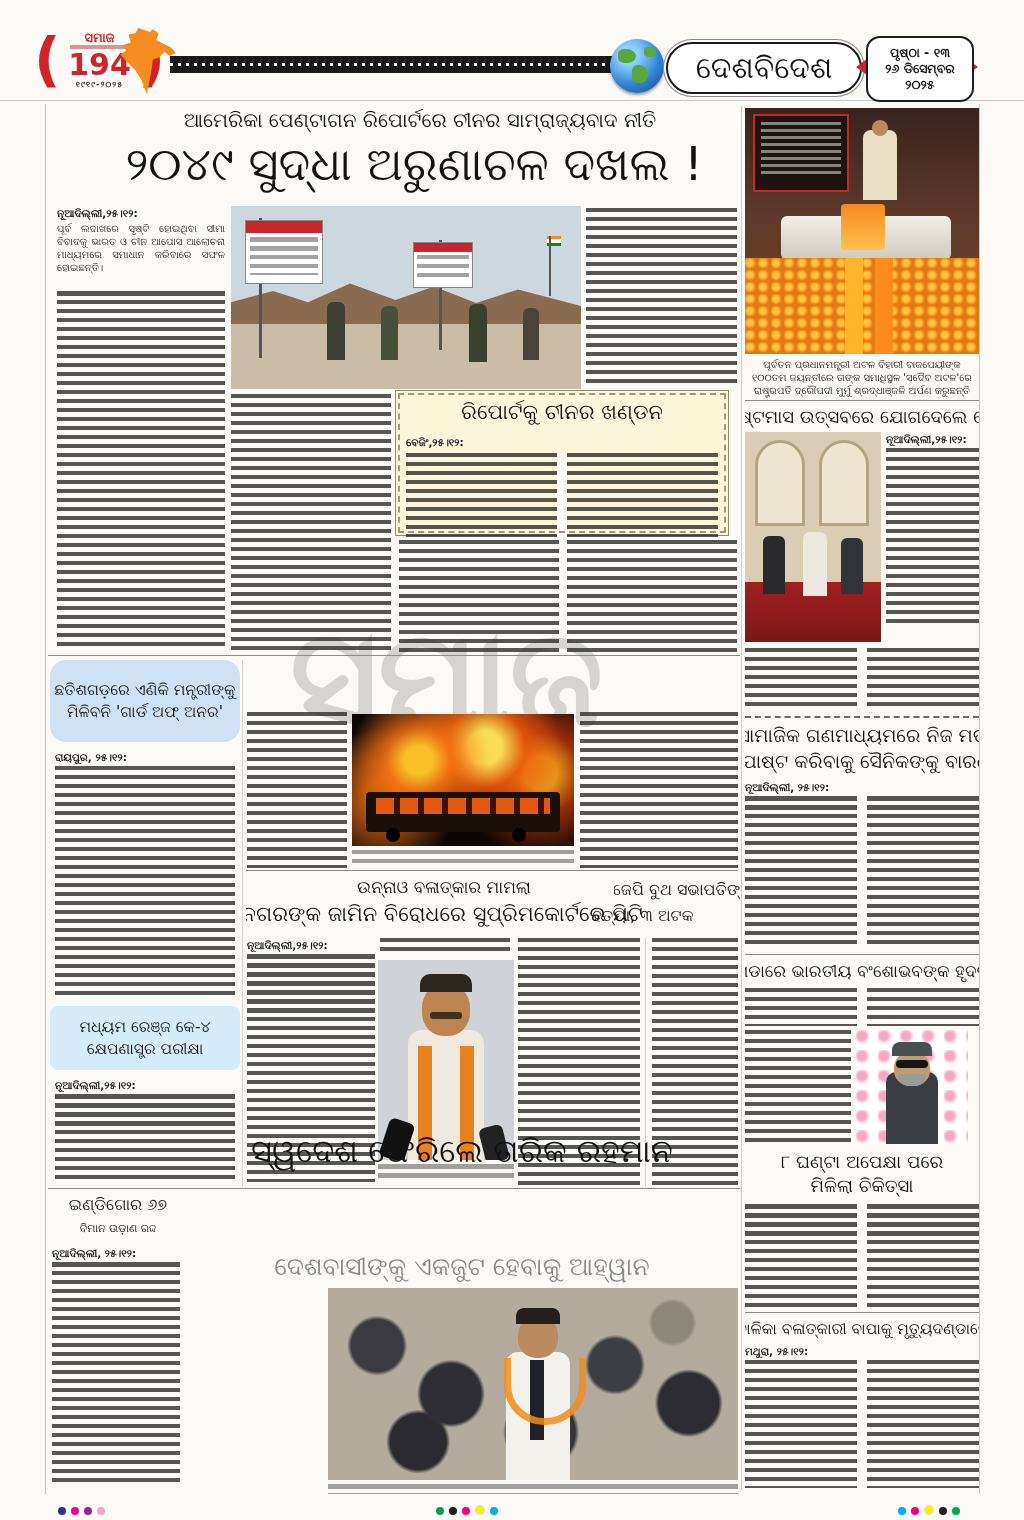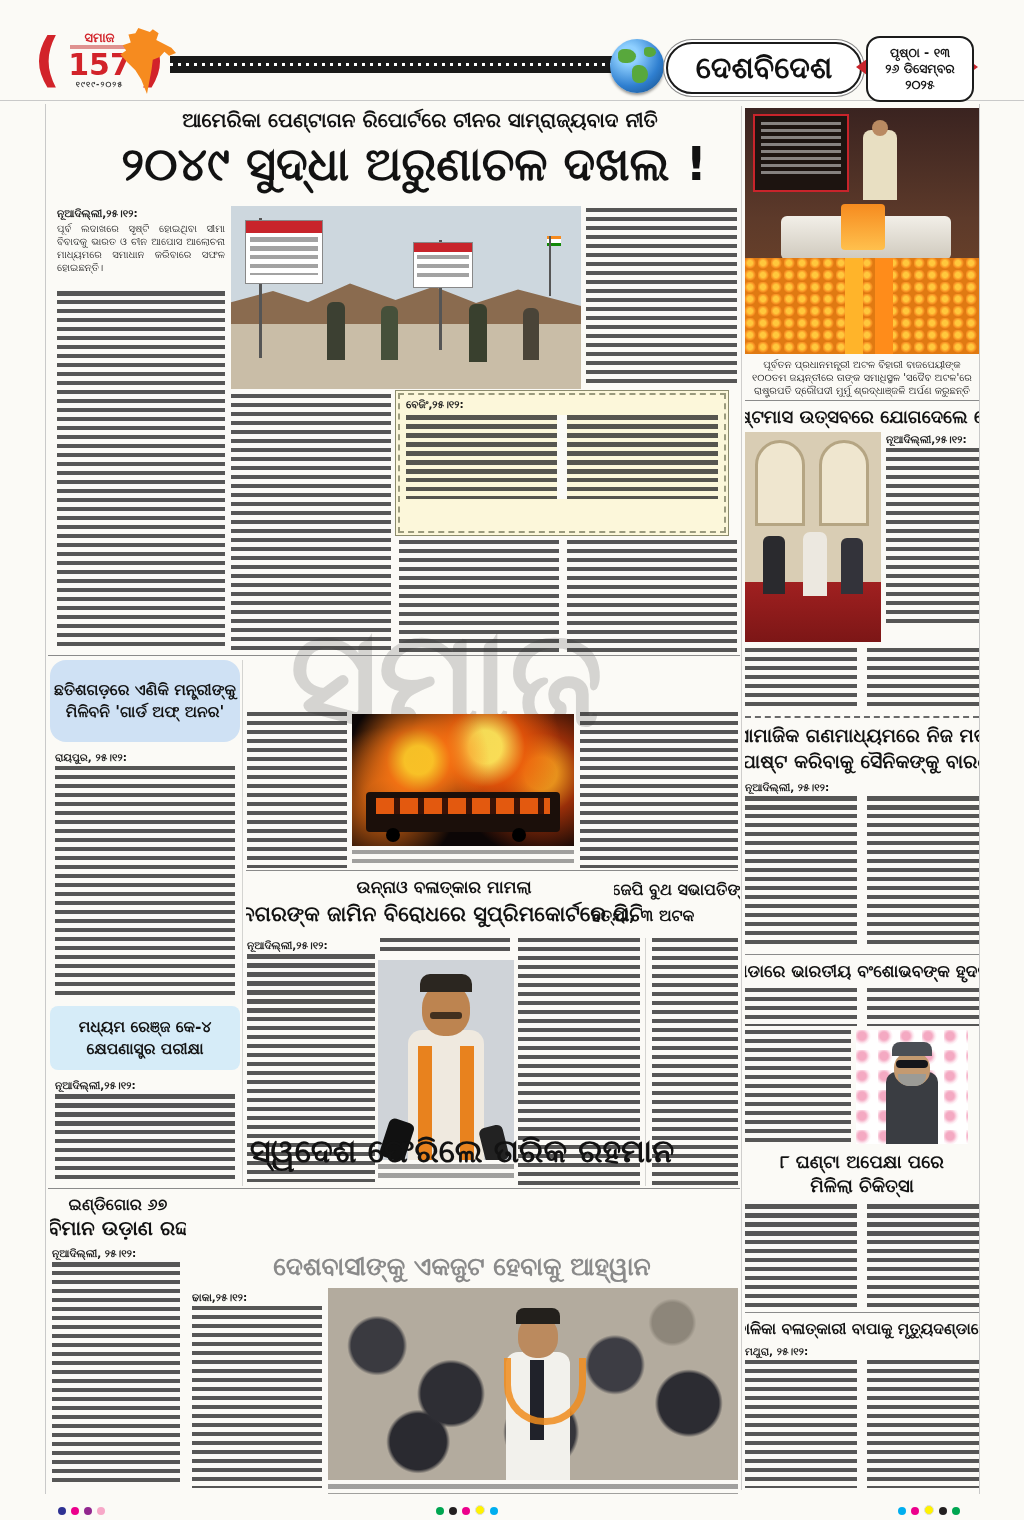--- a/index.html
+++ b/index.html
@@ -1,20 +1,20 @@
 <!DOCTYPE html>
 <html><head>
 <meta charset="utf-8">
 <style>
   html,body{margin:0;padding:0;background:#e9e7e2;}
   .page{position:relative;width:1024px;height:1520px;background:#fbfaf6;overflow:hidden;
         font-family:"DejaVu Sans","Liberation Sans",sans-serif;color:#161616;}
   .abs{position:absolute;}
   .hl{display:flex;align-items:center;justify-content:center;white-space:nowrap;overflow:hidden;
-      font-weight:bold;color:#121212;}
+      font-weight:normal;color:#121212;}
   .dl{font-size:10.5px;font-weight:bold;color:#1c1c1c;line-height:14px;display:block;}
   .lede{font-size:10px;line-height:13px;margin:2px 0 3px 0;text-align:justify;color:#2a2a2a;overflow:hidden;}
   
   .ft{background-image:repeating-linear-gradient(to bottom,rgba(45,45,45,.8) 0px,rgba(45,45,45,.8) 4.5px,
       transparent 4.5px,transparent 9px);}
   .ft2{background-image:
       linear-gradient(to right,transparent 0,transparent calc(50% - 5px),#fbfaf6 calc(50% - 5px),
         #fbfaf6 calc(50% + 5px),transparent calc(50% + 5px)),
       repeating-linear-gradient(to bottom,rgba(45,45,45,.8) 0px,rgba(45,45,45,.8) 4.5px,
         transparent 4.5px,transparent 9px);}
@@ -55,21 +55,21 @@
 </head>
 <body>
 
 <div class="page">
 
   <div class="abs" style="left:34px;top:24px;width:140px;height:72px;display:flex;align-items:center;">
     <span class="bracket">(</span>
     <span class="logo-mid" style="width:78px;">
       <span class="logo-word">ସମାଜ</span>
       <span class="ftred" style="width:60px;height:5px;"></span>
-      <span class="logo-num">157</span>
+      <span class="logo-num">194</span>
       <span class="logo-years">୧୯୧୯-୨୦୨୫</span>
     </span>
     <span class="bracket">)</span>
   </div>
 
   <div class="abs" style="left:118px;top:28px;width:58px;height:66px;background:#f68b1f;z-index:2;
        clip-path:polygon(35% 0,55% 6%,60% 2%,70% 8%,66% 18%,92% 30%,100% 38%,88% 42%,80% 36%,72% 44%,60% 48%,58% 62%,50% 100%,40% 78%,30% 64%,16% 52%,4% 40%,14% 34%,8% 26%,22% 22%,18% 10%,30% 8%);"></div>
 
   <div class="abs blackbar" style="left:170px;top:56px;width:452px;height:17px;">
     <div class="dotline" style="margin-top:7px;"></div>
@@ -128,20 +128,21 @@
     <div class="abs" style="left:150px;top:100px;width:17px;height:54px;background:#46503a;border-radius:6px 6px 0 0;"></div>
     <div class="abs" style="left:238px;top:98px;width:18px;height:58px;background:#39402e;border-radius:6px 6px 0 0;"></div>
     <div class="abs" style="left:292px;top:102px;width:16px;height:52px;background:#4a4438;border-radius:6px 6px 0 0;"></div>
   </div>
 
   <div class="abs ft" style="left:586px;top:208px;width:151px;height:180px;"></div>
 
   <div class="abs ft" style="left:231px;top:394px;width:160px;height:258px;"></div>
 
   <div class="abs notebox" style="left:395px;top:390px;width:332px;height:144px;z-index:2;">
+    <div class="hl" style="height:34px;font-size:21px;margin-top:4px;">ରିପୋର୍ଟକୁ ଚୀନର ଖଣ୍ଡନ</div>
     <div style="margin:2px 10px;">
       <span class="dl" style="display:inline;">ବେଜିଂ,୨୫।୧୨:</span>
       <div class="ft2" style="height:84px;margin-top:3px;"></div>
     </div>
   </div>
 
   <div class="abs ft" style="left:399px;top:540px;width:160px;height:112px;"></div>
   <div class="abs ft" style="left:567px;top:540px;width:170px;height:112px;"></div>
 
   <div class="abs photo" style="left:745px;top:108px;width:234px;height:246px;background:linear-gradient(#3a2320,#5d3a2a 45%,#7a4a28);">
@@ -270,32 +271,28 @@
   <div class="abs ft" style="left:518px;top:938px;width:122px;height:248px;"></div>
 
   <div class="abs vrule" style="left:645px;top:938px;width:1px;height:248px;opacity:.4;"></div>
   <div class="abs hl" style="left:614px;top:876px;width:126px;height:26px;font-size:16px;">ବିଜେପି ବୁଥ ସଭାପତିଙ୍କୁ</div>
   <div class="abs hl" style="left:580px;top:902px;width:126px;height:26px;font-size:16px;">ହତ୍ୟା, ୩ ଅଟକ</div>
   <div class="abs ft" style="left:652px;top:938px;width:86px;height:248px;"></div>
 
   <div class="abs rule" style="left:48px;top:1188px;width:692px;height:1px;"></div>
 
   <div class="abs hl" style="left:50px;top:1192px;width:136px;height:24px;font-size:16px;">ଇଣ୍ଡିଗୋର ୬୭</div>
-  <div class="abs hl" style="left:50px;top:1216px;width:136px;height:24px;font-size:20px;">ବିମାନ ଉଡ଼ାଣ ରଦ୍ଦ</div>
+  <div class="abs hl" style="left:50px;top:1216px;width:136px;height:24px;font-size:11px;">ବିମାନ ଉଡ଼ାଣ ରଦ୍ଦ</div>
   <div class="abs" style="left:52px;top:1246px;width:128px;height:244px;overflow:hidden;">
     <span class="dl">ନୂଆଦିଲ୍ଲୀ, ୨୫।୧୨:</span>
     <div class="ft" style="height:224px;margin-top:2px;"></div>
   </div>
 
   <div class="abs hl" style="left:186px;top:1124px;width:552px;height:54px;font-size:32px;">ସ୍ୱଦେଶ ଫେରିଲେ ତାରିକ ରହମାନ</div>
   <div class="abs hl deck" style="left:186px;top:1250px;width:552px;height:34px;font-size:25px;">ଦେଶବାସୀଙ୍କୁ ଏକଜୁଟ ହେବାକୁ ଆହ୍ୱାନ</div>
-  <div class="abs" style="left:192px;top:1290px;width:130px;height:200px;overflow:hidden;">
-    <span class="dl">ଢାକା,୨୫।୧୨:</span>
-    <div class="ft" style="height:182px;margin-top:2px;"></div>
-  </div>
   <div class="abs photo" style="left:328px;top:1288px;width:410px;height:192px;background:#b3ab9e;">
     <div class="abs" style="left:0;top:0;width:410px;height:192px;
          background-image:radial-gradient(circle at 12% 30%,#3a3a40 0 26px,transparent 30px),
          radial-gradient(circle at 30% 55%,#2e2e34 0 30px,transparent 34px),
          radial-gradient(circle at 70% 40%,#3d3d44 0 26px,transparent 30px),
          radial-gradient(circle at 88% 60%,#2c2c32 0 30px,transparent 34px),
          radial-gradient(circle at 52% 75%,#35353b 0 34px,transparent 38px),
          radial-gradient(circle at 22% 80%,#2a2a30 0 28px,transparent 32px),
          radial-gradient(circle at 84% 18%,#8d867a 0 20px,transparent 24px);"></div>
     <div class="abs" style="left:178px;top:64px;width:64px;height:128px;background:#f2f1ec;border-radius:12px 12px 0 0;"></div>

